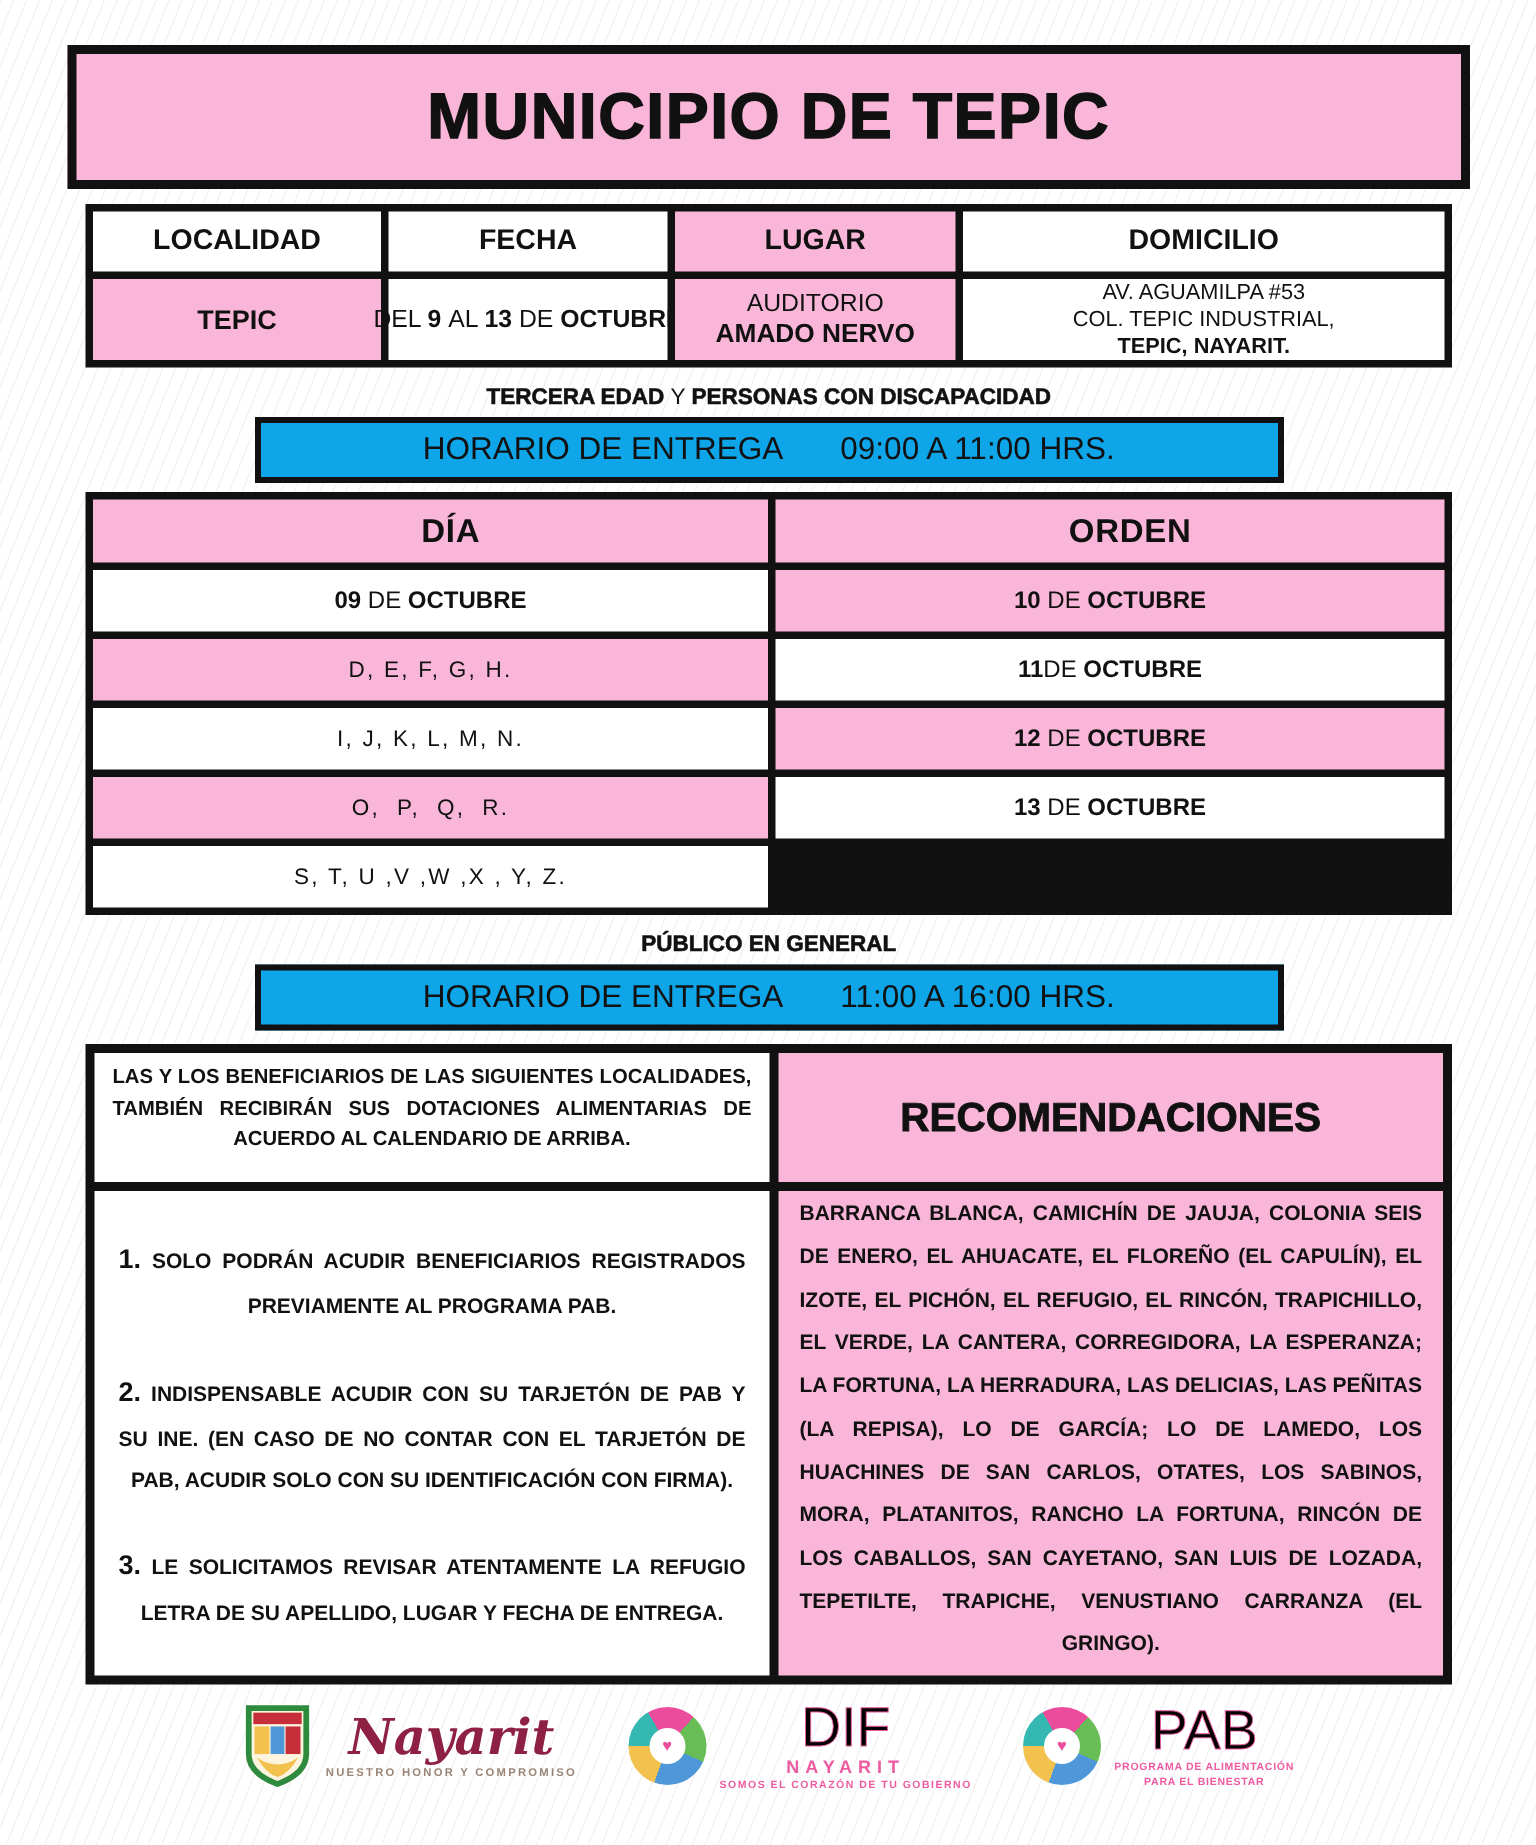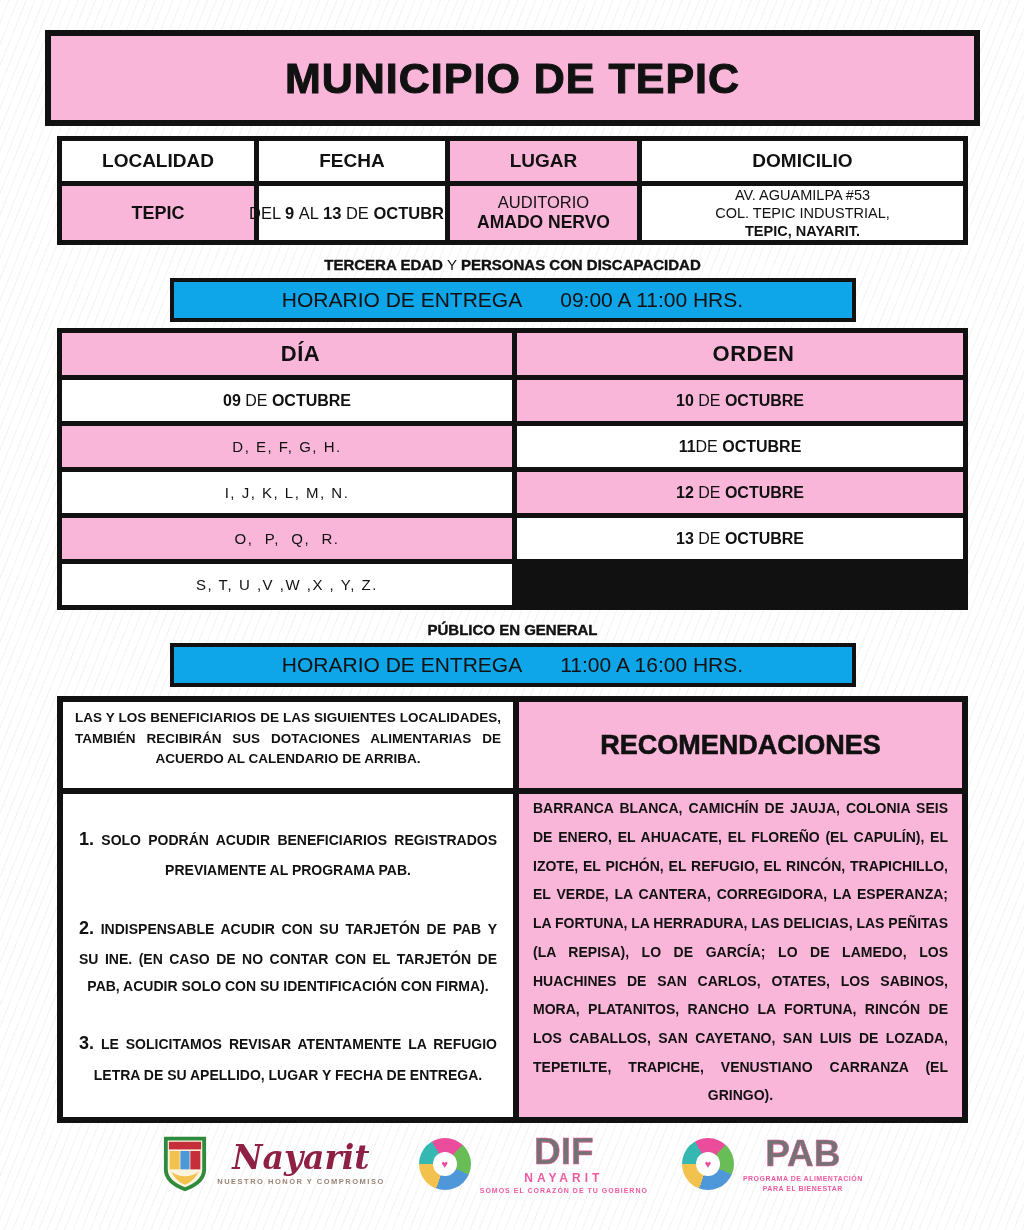--- a/index.html
+++ b/index.html
@@ -85,21 +85,21 @@
   .nay-col{display:flex;flex-direction:column;align-items:center;}
   .nay-script{font-family:"DejaVu Serif","Liberation Serif",serif;font-style:italic;font-weight:bold;
     font-size:33px;color:#8e2044;line-height:1;}
   .nay-tag{font-size:7.5px;letter-spacing:1.5px;color:#9a8576;font-weight:bold;margin-top:3px;}
   .swirl{width:52px;height:52px;border-radius:50%;flex:0 0 auto;
     background:conic-gradient(from -30deg,#ec4c9c 0 72deg,#69bd57 72deg 144deg,#4e97d9 144deg 230deg,#f2c14e 230deg 300deg,#35b8b2 300deg 360deg);
     display:flex;align-items:center;justify-content:center;}
   .swirl-hole{width:24px;height:24px;border-radius:50%;background:#fff;
     display:flex;align-items:center;justify-content:center;font-size:11px;color:#ec4c9c;}
   .dif-col,.pab-col{display:flex;flex-direction:column;align-items:center;line-height:1;}
-  .dif-name,.pab-name{font-size:37px;font-weight:bold;color:#737373;-webkit-text-stroke:0.6px #ee5ba1;}
+  .dif-name,.pab-name{font-size:37px;font-weight:normal;color:#000000;-webkit-text-stroke:0.6px #ee5ba1;}
   .dif-sub{font-size:12px;color:#ee5ba1;letter-spacing:4px;font-weight:bold;margin-top:2px;}
   .dif-tag{font-size:7px;color:#ee5ba1;letter-spacing:1px;font-weight:bold;margin-top:3px;}
   .pab-tag{font-size:7px;color:#ee5ba1;letter-spacing:0.5px;font-weight:bold;margin-top:3px;}
 </style>
 </head>
 <body>
 
 <div class="page">
 
   <header class="title-bar">

